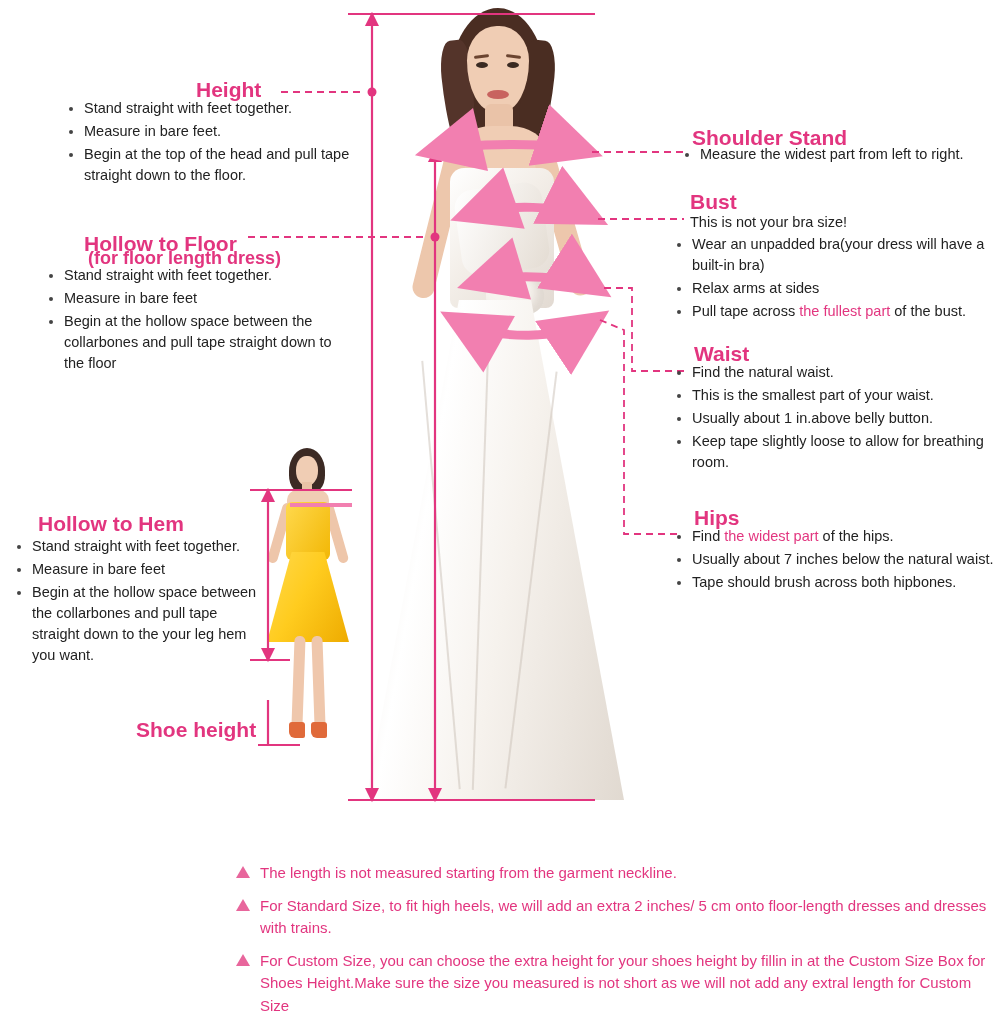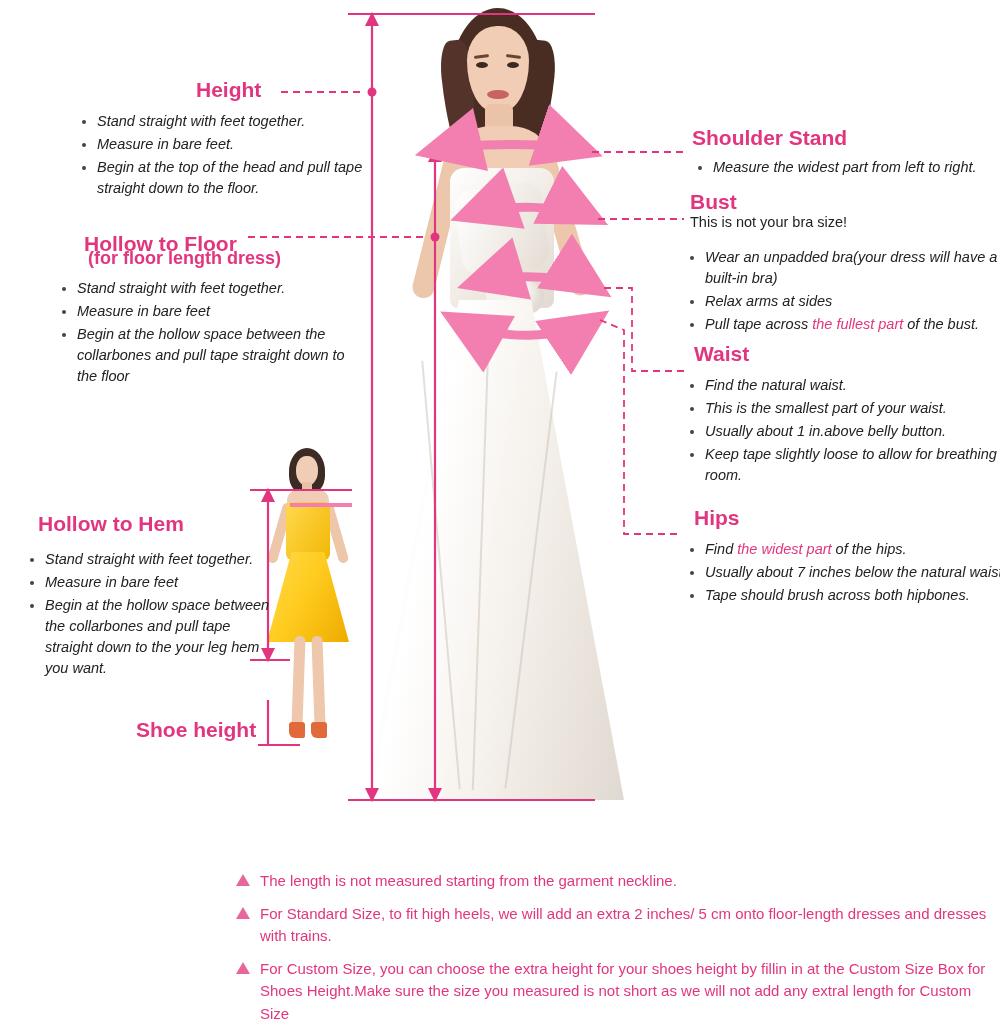--- a/index.html
+++ b/index.html
@@ -269,24 +269,23 @@
   .bullets {
     position: absolute;
     font-size: 14.5px;
     color: #222;
     line-height: 1.45;
   }
   .bullets li {
     margin-bottom: 2px;
   }
   ul.bullets {
-    margin: 13px;
+    margin: 0;
     padding-left: 16px;
     list-style: disc;
-    font-style: italic;
   }
   ul.bullets::marker, ul.bullets li::marker {
     color: #444;
     font-size: 13px;
   }
   .pinkword { color: #e2357f; text-align: center; }
 
   
   #notes {
     position: absolute;
@@ -294,21 +293,20 @@
     top: 862px;
     width: 760px;
     color: #e2357f;
     font-size: 15px;
     line-height: 1.5;
   }
   #notes .note {
     position: relative;
     padding-left: 24px;
     margin-bottom: 10px;
-    margin-top: 8px;
   }
   #notes .tri {
     position: absolute;
     left: 0; top: 4px;
     width: 0; height: 0;
     border-left: 7px solid transparent;
     border-right: 7px solid transparent;
     border-bottom: 12px solid #e8669c;
   }
 </style>

